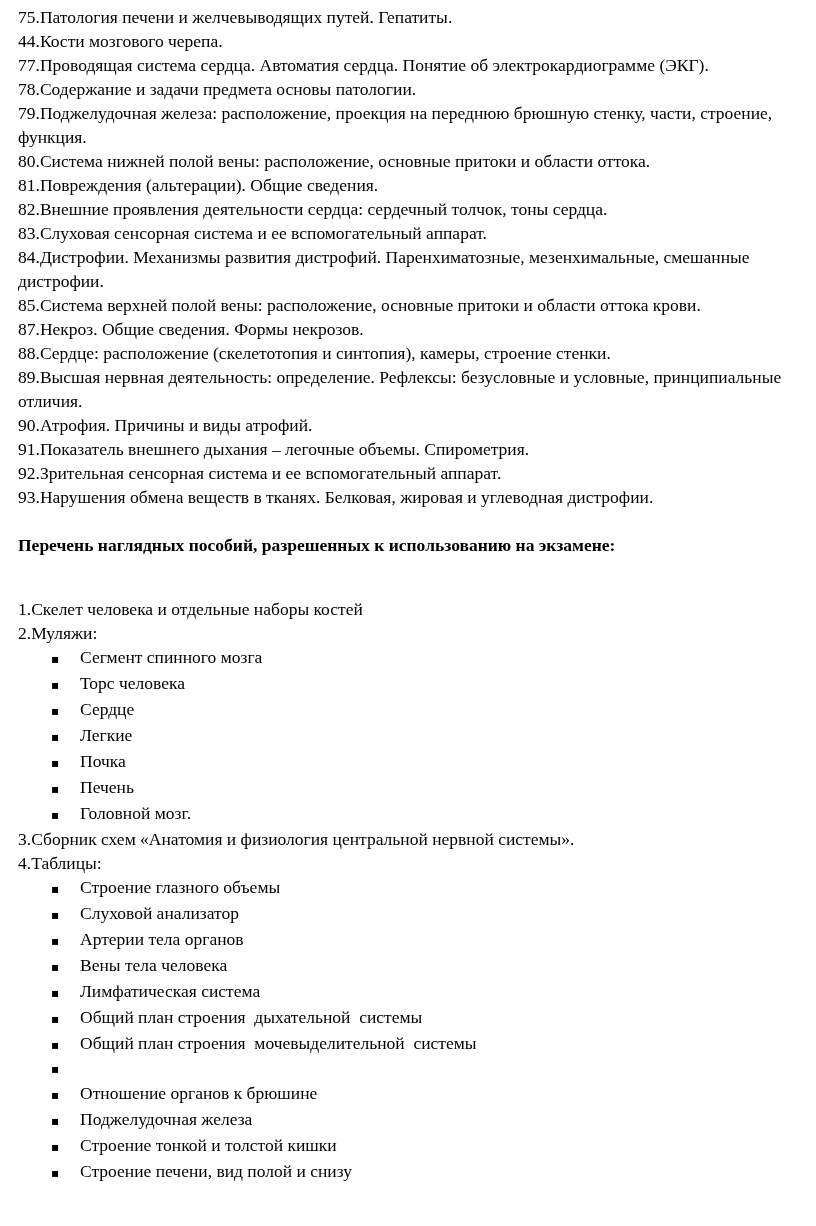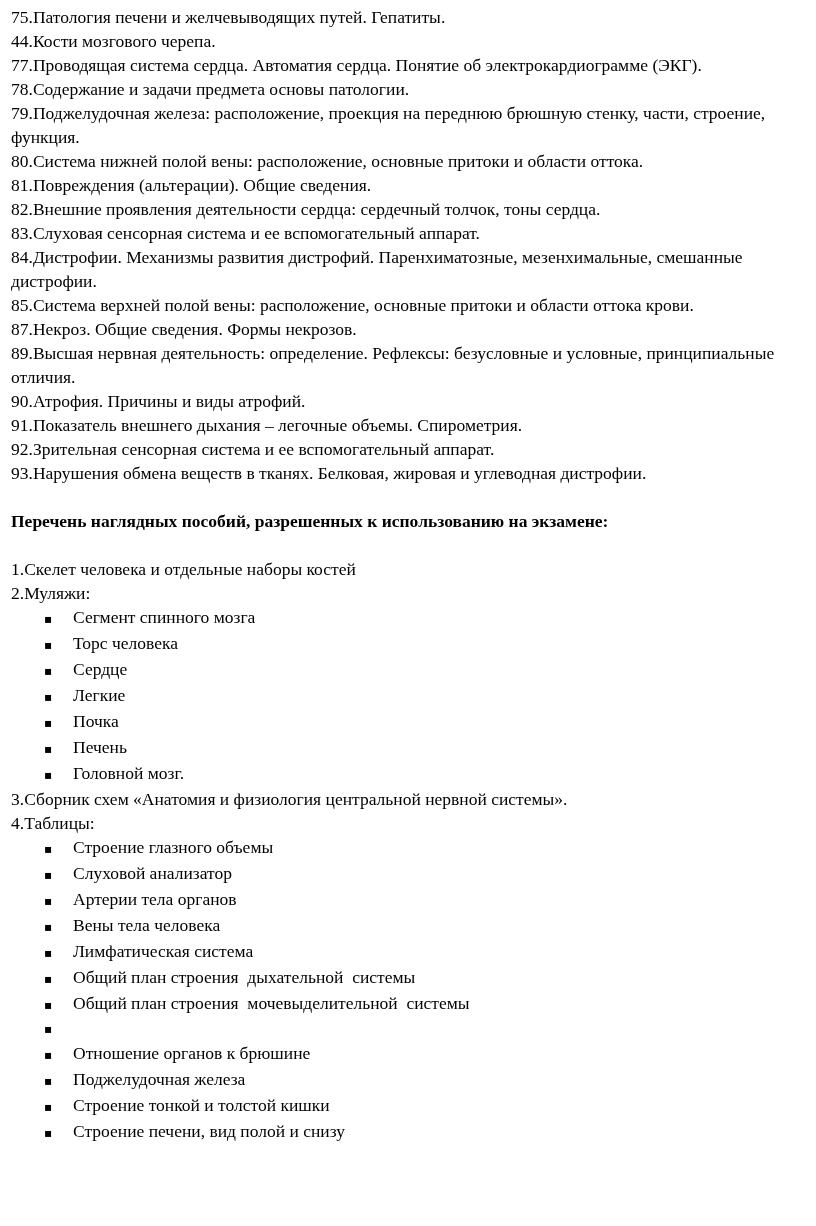--- a/index.html
+++ b/index.html
@@ -10,36 +10,36 @@
   body {
     width: 816px;
     min-height: 1226px;
     font-family: "Liberation Serif", "DejaVu Serif", serif;
     font-size: 17.5px;
     line-height: 24px;
     color: #000000;
     box-sizing: border-box;
   }
   .page {
-    padding: 5px 10px 5px 11px;
+    padding: 5px 10px 5px 18px;
     box-sizing: border-box;
     width: 816px;
   }
   p {
     margin: 0;
     padding: 0;
     white-space: pre-wrap;
   }
   .topic-item {
     text-align: left;
   }
   .section-heading {
     font-weight: bold;
     margin-top: 24px;
-    margin-bottom: 24px;
+    margin-bottom: 40px;
   }
   .aid-item {
     text-align: left;
   }
   .bullet-row {
     display: flex;
     align-items: baseline;
   }
   .bullet-marker {
     flex: 0 0 29px;
@@ -63,20 +63,21 @@
       <p class="topic-item">77.Проводящая система сердца. Автоматия сердца. Понятие об электрокардиограмме (ЭКГ).</p>
       <p class="topic-item">78.Содержание и задачи предмета основы патологии.</p>
       <p class="topic-item">79.Поджелудочная железа: расположение, проекция на переднюю брюшную стенку, части, строение, функция.</p>
       <p class="topic-item">80.Система нижней полой вены: расположение, основные притоки и области оттока.</p>
       <p class="topic-item">81.Повреждения (альтерации). Общие сведения.</p>
       <p class="topic-item">82.Внешние проявления деятельности сердца: сердечный толчок, тоны сердца.</p>
       <p class="topic-item">83.Слуховая сенсорная система и ее вспомогательный аппарат.</p>
       <p class="topic-item">84.Дистрофии. Механизмы развития дистрофий. Паренхиматозные, мезенхимальные, смешанные дистрофии.</p>
       <p class="topic-item">85.Система верхней полой вены: расположение, основные притоки и области оттока крови.</p>
       <p class="topic-item">87.Некроз. Общие сведения. Формы некрозов.</p>
+      <p class="topic-item">88.Сердце: расположение (скелетотопия и синтопия), камеры, строение стенки.</p>
       <p class="topic-item">89.Высшая нервная деятельность: определение. Рефлексы: безусловные и условные, принципиальные отличия.</p>
       <p class="topic-item">90.Атрофия. Причины и виды атрофий.</p>
       <p class="topic-item">91.Показатель внешнего дыхания – легочные объемы. Спирометрия.</p>
       <p class="topic-item">92.Зрительная сенсорная система и ее вспомогательный аппарат.</p>
       <p class="topic-item">93.Нарушения обмена веществ в тканях. Белковая, жировая и углеводная дистрофии.</p>
     </div>
   <p class="section-heading">Перечень наглядных пособий, разрешенных к использованию на экзамене:</p>
   <div>
       <p class="aid-item">1.Скелет человека и отдельные наборы костей</p>
       <p class="aid-item">2.Муляжи:</p>

